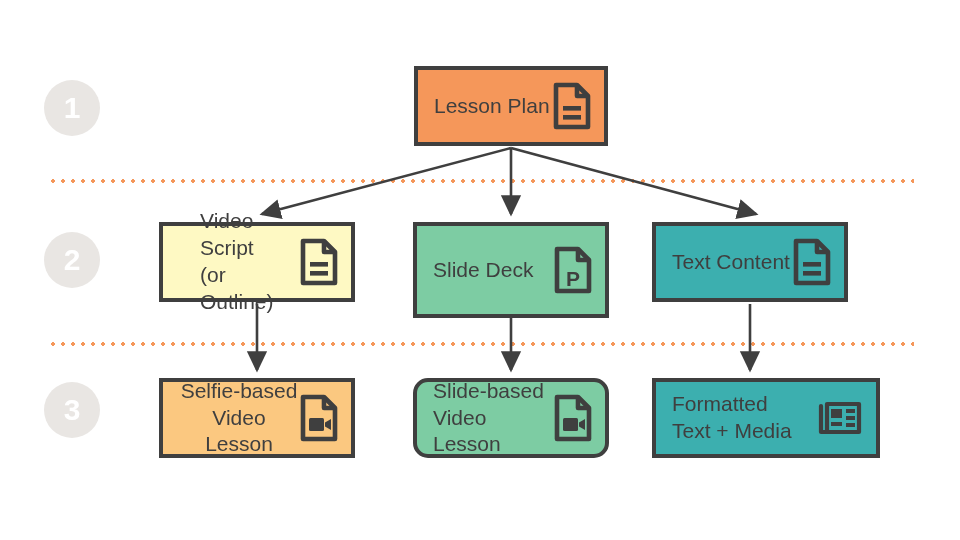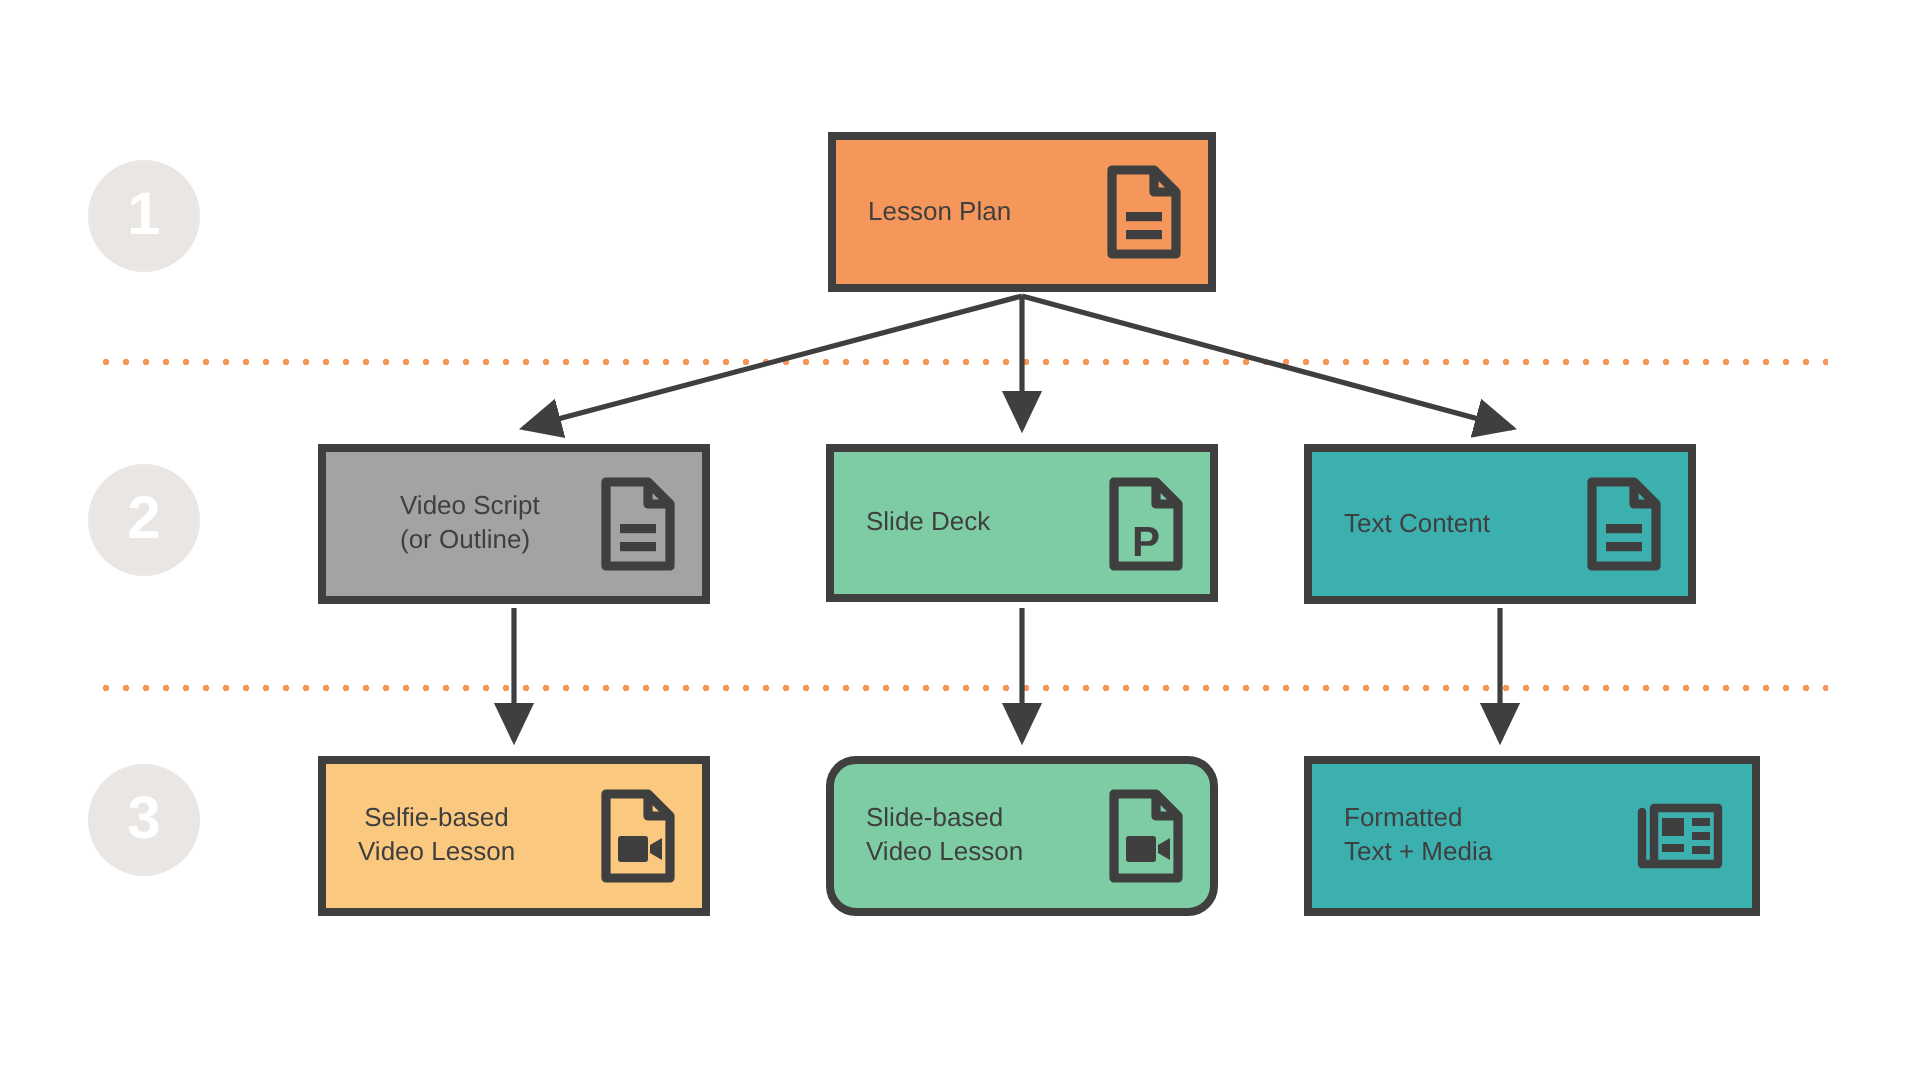--- a/index.html
+++ b/index.html
@@ -47,21 +47,21 @@
     position: absolute;
     box-sizing: border-box;
     border: 4px solid #3F3F3F;
     display: flex;
     align-items: center;
     justify-content: space-between;
     padding: 0 12px 0 16px;
   }
   .node-label {
     color: #3F3F3F;
-    font-size: 13px;
+    font-size: 21px;
     line-height: 1.28;
     white-space: pre-line;
     font-weight: 400;
   }
   .node-icon {
     flex: 0 0 auto;
     display: flex;
     align-items: center;
     justify-content: center;
   }
@@ -116,34 +116,34 @@
     <span class="node-icon">
       <svg width="40" height="48" viewBox="0 0 40 48">
         <path d="M4 3 H25 L36 14 V45 H4 Z" fill="none" stroke="#3F3F3F" stroke-width="4.6" stroke-linejoin="round"></path>
         <path d="M25 3 V14 H36" fill="none" stroke="#3F3F3F" stroke-width="4.6" stroke-linejoin="round"></path>
         <rect x="11" y="24" width="18" height="4.6" fill="#3F3F3F"></rect>
         <rect x="11" y="33" width="18" height="4.6" fill="#3F3F3F"></rect>
       </svg>
     </span>
   </div>
 
-  <div class="node" style="left:159px; top:222px; width:196px; height:80px; background:#a3a3a3;padding-left:37px;">
+  <div class="node" style="left:159px; top:222px; width:196px; height:80px; background:#fef9c3;padding-left:37px;">
     <span class="node-label">Video Script
 (or Outline)</span>
     <span class="node-icon">
       <svg width="40" height="48" viewBox="0 0 40 48">
         <path d="M4 3 H25 L36 14 V45 H4 Z" fill="none" stroke="#3F3F3F" stroke-width="4.6" stroke-linejoin="round"></path>
         <path d="M25 3 V14 H36" fill="none" stroke="#3F3F3F" stroke-width="4.6" stroke-linejoin="round"></path>
         <rect x="11" y="24" width="18" height="4.6" fill="#3F3F3F"></rect>
         <rect x="11" y="33" width="18" height="4.6" fill="#3F3F3F"></rect>
       </svg>
     </span>
   </div>
 
-  <div class="node" style="left:413px; top:222px; width:196px; height:79px; background:#7DCCA3;">
+  <div class="node" style="left:413px; top:222px; width:196px; height:96px; background:#7DCCA3;">
     <span class="node-label">Slide Deck</span>
     <span class="node-icon">
       <svg width="40" height="48" viewBox="0 0 40 48">
         <path d="M4 3 H25 L36 14 V45 H4 Z" fill="none" stroke="#3F3F3F" stroke-width="4.6" stroke-linejoin="round"></path>
         <path d="M25 3 V14 H36" fill="none" stroke="#3F3F3F" stroke-width="4.6" stroke-linejoin="round"></path>
         <text x="20" y="40" text-anchor="middle" font-family="'Liberation Sans', sans-serif" font-size="21" font-weight="700" fill="#3F3F3F">P</text>
       </svg>
     </span>
   </div>
 

